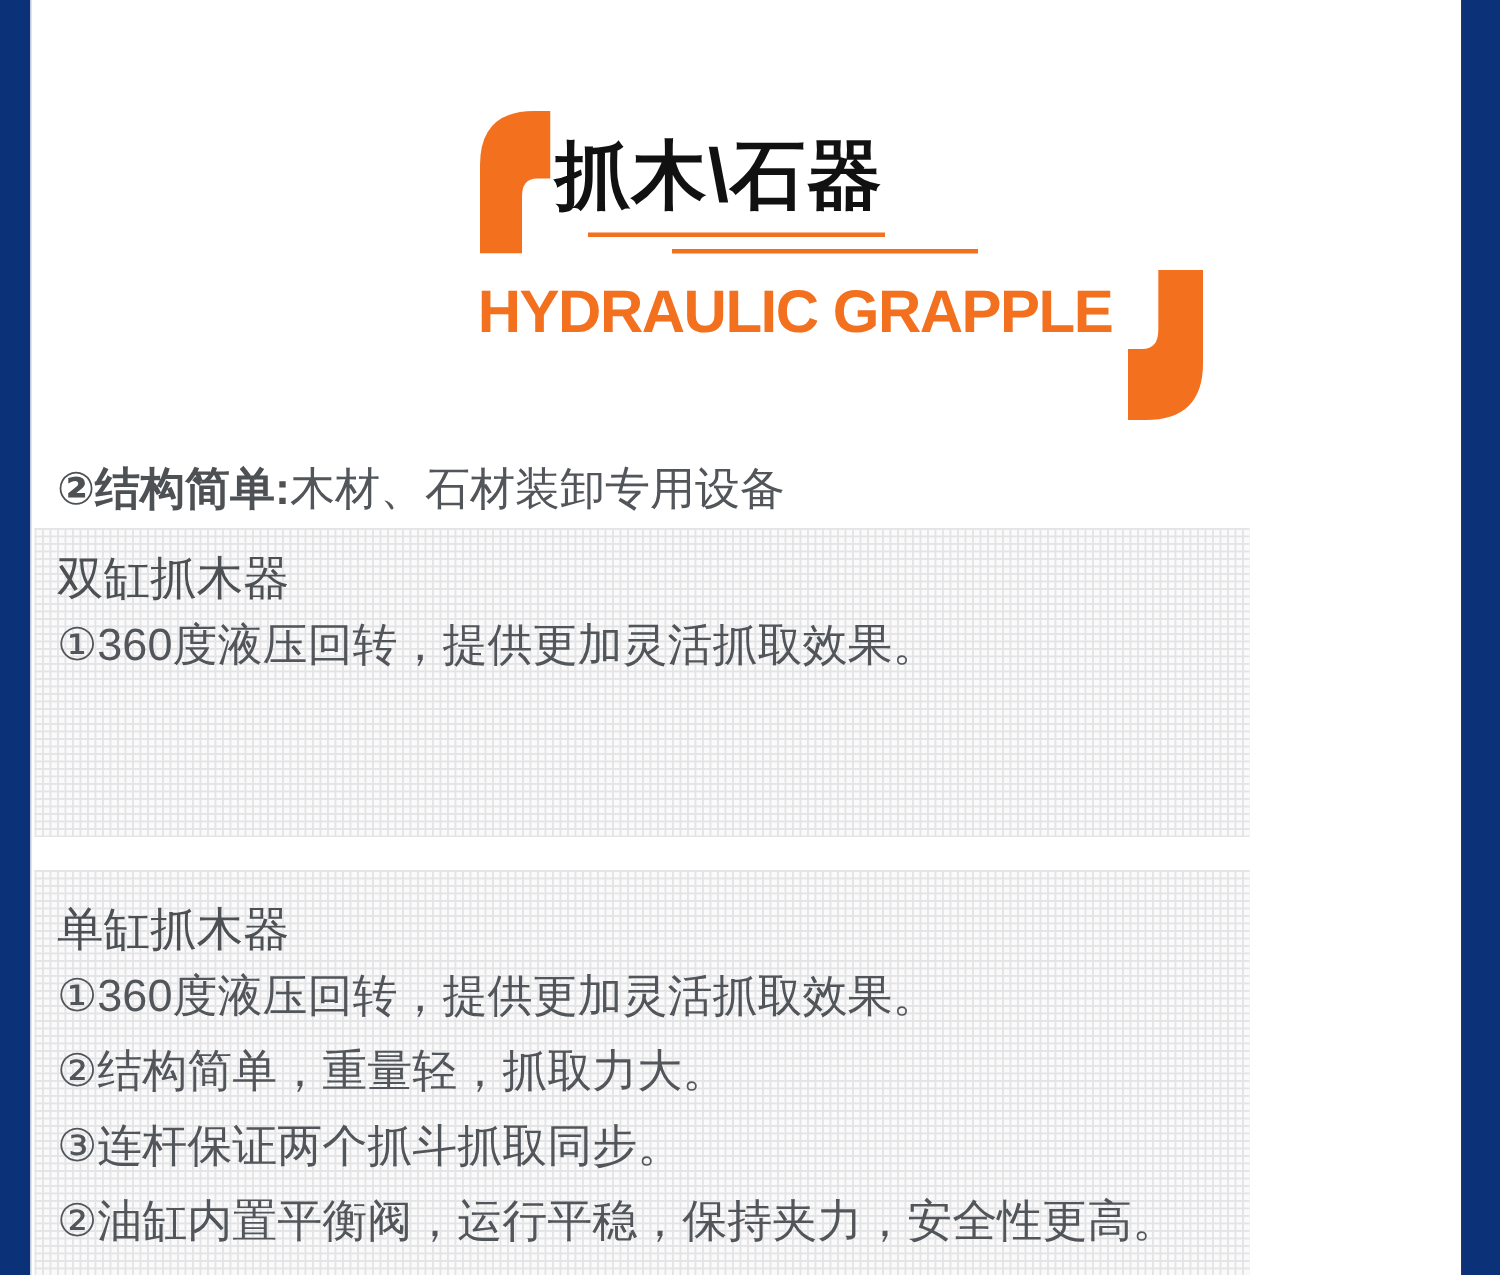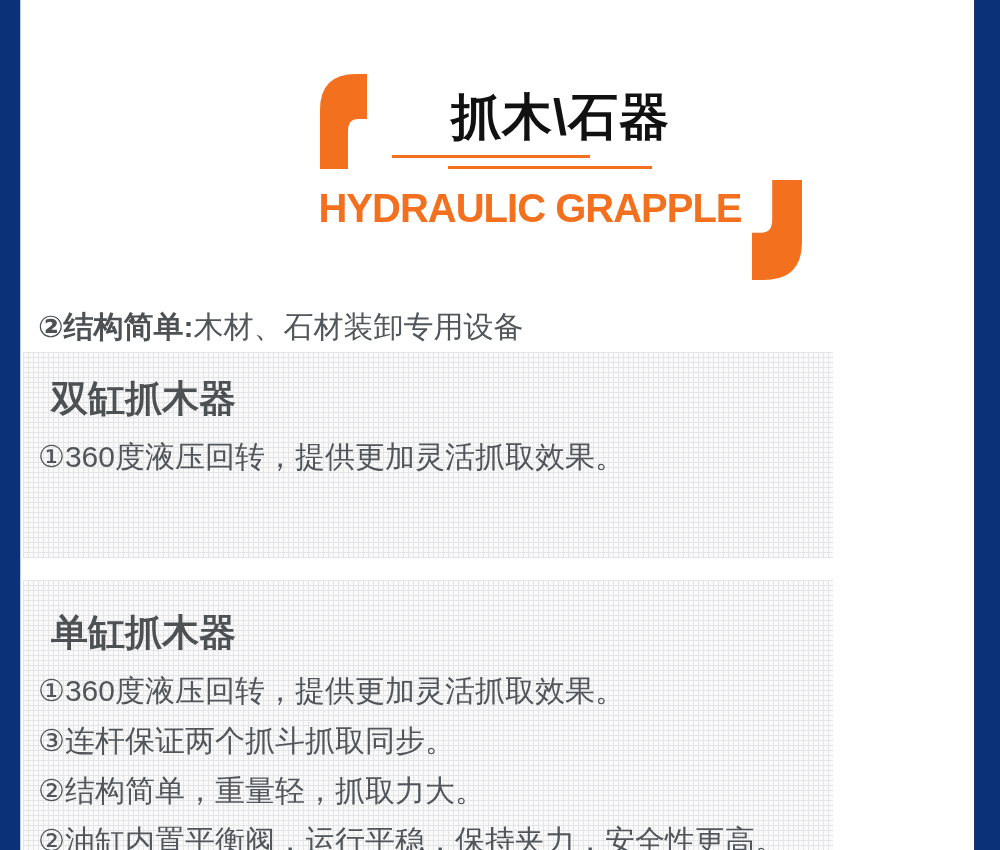--- a/index.html
+++ b/index.html
@@ -26,21 +26,21 @@
   .strip.right{right:0;width:25px;box-shadow:-1px 0 0 #223368;}
 
   
   .quote{position:absolute;}
   .quote.open{left:320px;top:74px;width:47px;height:95px;}
   .quote.close{left:752px;top:180px;width:50px;height:100px;transform:rotate(180deg);}
   .quote path{fill:var(--accent);}
 
   .title{
     position:absolute;left:370px;top:88px;width:300px;margin:0;
-    text-align:right;font-size:50px;line-height:58px;font-weight:900;
+    text-align:left;font-size:50px;line-height:58px;font-weight:900;
     color:var(--title);letter-spacing:1px;white-space:nowrap;
   }
   .underline{position:absolute;height:3px;background:var(--accent);}
   .u1{left:392px;top:155px;width:198px;}
   .u2{left:448px;top:166px;width:204px;}
   .subtitle{
     position:absolute;left:280px;top:188px;width:500px;margin:0;
     text-align:center;font-size:40px;line-height:40px;font-weight:800;
     color:var(--accent);letter-spacing:-1px;white-space:nowrap;
   }
@@ -58,21 +58,21 @@
     padding-left:15px;color:var(--text);
     background-color:#fafafa;
     background-image:
       linear-gradient(#e4e4e7 1px,transparent 1px),
       linear-gradient(90deg,#e4e4e7 1px,transparent 1px);
     background-size:5px 5px;
   }
   .panel1{top:352px;height:206px;padding-top:14px;}
   .panel2{top:580px;height:323px;padding-top:20px;}
   .panel h3{
-    margin:13px;font-size:37px;line-height:40px;font-weight:700;
+    margin:0;font-size:31px;line-height:40px;font-weight:400;
     color:#4d5154;white-space:nowrap;
   }
   .panel .item{
     margin:0;font-size:30px;line-height:50px;white-space:nowrap;
   }
 </style>
 </head>
 <body>
 
 <div class="page">
@@ -100,18 +100,18 @@
   <p class="intro"><b>②结构简单:</b><span>木材、石材装卸专用设备</span></p>
 
   <section class="panel panel1">
     <h3>双缸抓木器</h3>
     <p class="item">①360度液压回转，提供更加灵活抓取效果。</p>
   </section>
 
   <section class="panel panel2">
     <h3>单缸抓木器</h3>
     <p class="item">①360度液压回转，提供更加灵活抓取效果。</p>
+    <p class="item">②结构简单，重量轻，抓取力大。</p>
     <p class="item">③连杆保证两个抓斗抓取同步。</p>
-    <p class="item">②结构简单，重量轻，抓取力大。</p>
     <p class="item">②油缸内置平衡阀，运行平稳，保持夹力，安全性更高。</p>
   </section>
 
 </div>
 
 </body></html>

